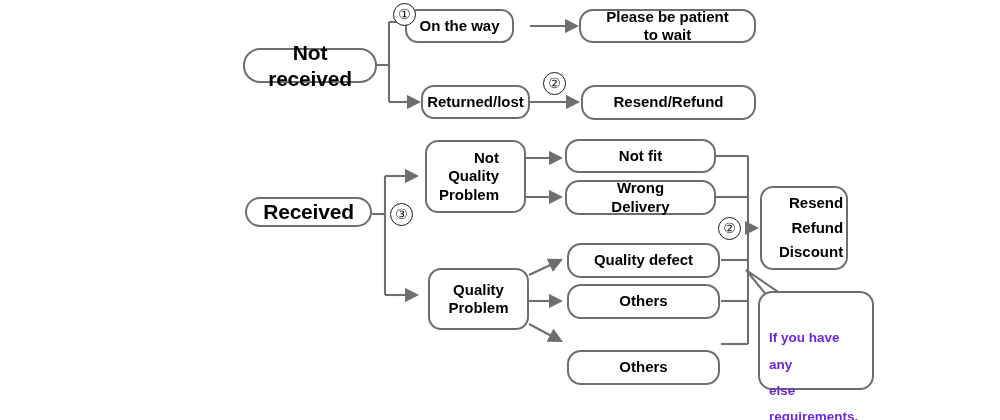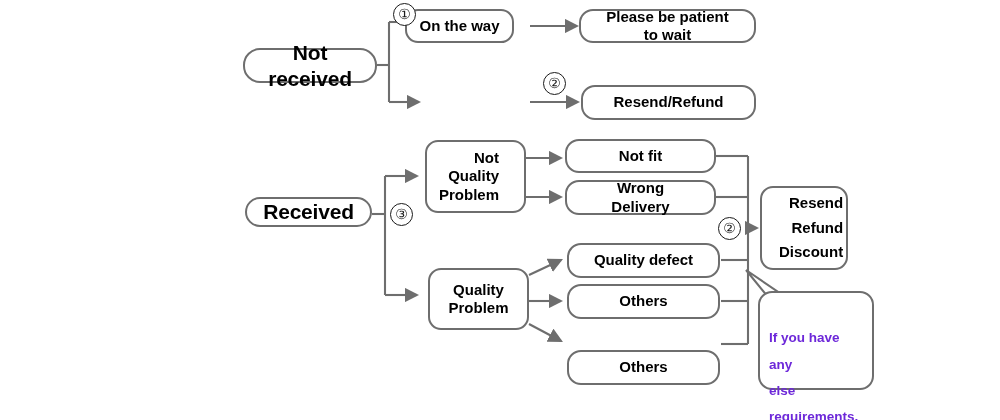--- a/index.html
+++ b/index.html
@@ -141,20 +141,23 @@
   </div>
 
   <div class="node root center" style="left:245px; top:197px; width:127px; height:30px;">
     <span>Received</span>
   </div>
 
   <div class="node stage center" style="left:405px; top:9px; width:109px; height:34px;">
     <span>On the way</span>
   </div>
 
+  <div class="node stage center" style="left:421px; top:85px; width:109px; height:34px;">
+    <span>Returned/lost</span>
+  </div>
 
   <div class="node stage multi left" style="left:425px; top:140px; width:101px; height:73px;">
     <span>Not
 Quality
 Problem</span>
   </div>
 
   <div class="node stage multi center" style="left:428px; top:268px; width:101px; height:62px;">
     <span>Quality
 Problem</span>

